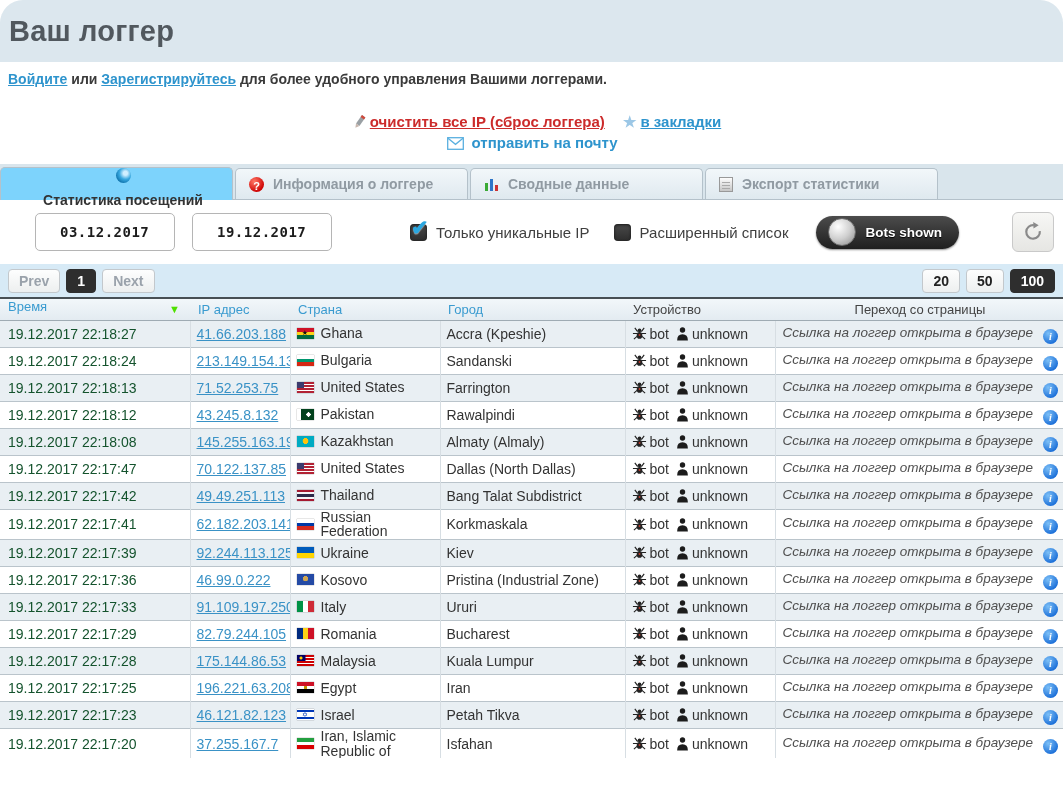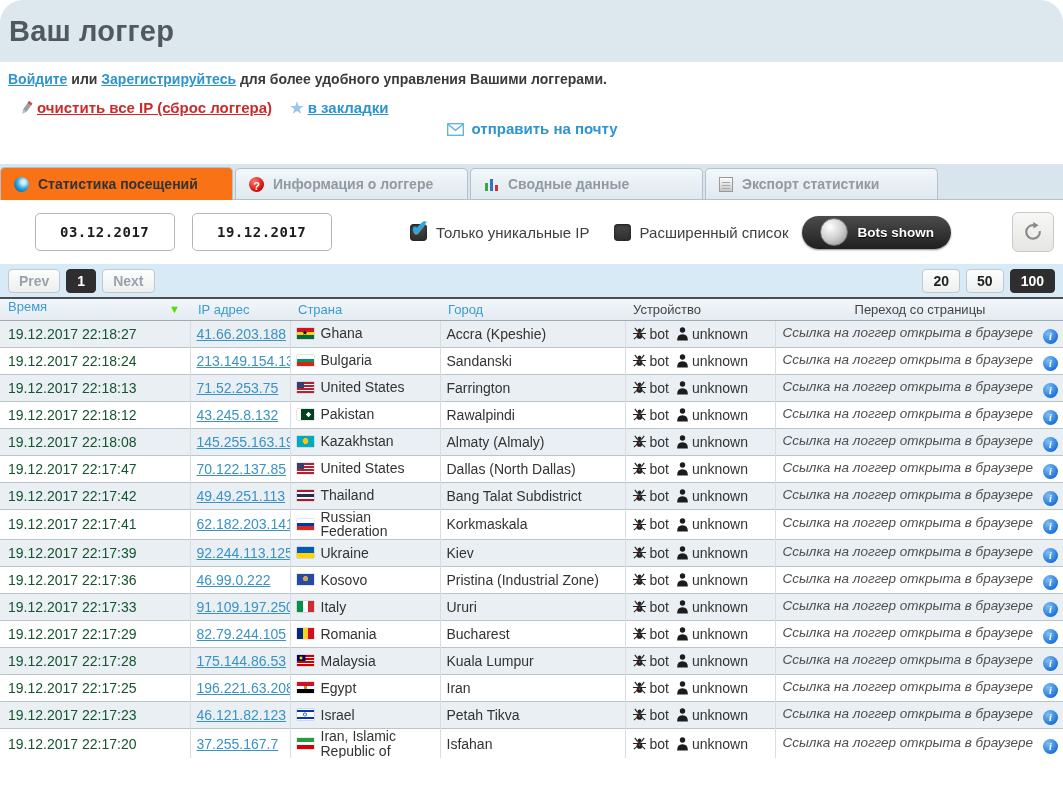--- a/index.html
+++ b/index.html
@@ -14,35 +14,35 @@
   
   .stats-bar { height:32px; background:#d2ecf9; text-align:center; line-height:32px;
     font-size:15px; font-weight:bold; color:#404b53; }
   .stats-bar span { margin:0 3px; }
 
   
   .white-zone { background:#fff; height:102px; padding:9px 6px 0 8px; }
   .auth-line { font-size:14px; font-weight:bold; color:#3a3a3a; }
   a.blue-link { color:#2e94cd; text-decoration:underline; cursor:pointer; }
   a.red-link { color:#cc2b2b; text-decoration:underline; cursor:pointer; }
-  .actions-line { text-align:left; margin-top:12px; font-size:15px; font-weight:bold; padding-right:3px; }
+  .actions-line { text-align:center; margin-top:26px; font-size:15px; font-weight:bold; padding-right:3px; }
   .actions-line .act { margin-left:14px; white-space:nowrap; }
   .mail-line { text-align:center; margin-top:3px; font-size:15px; font-weight:bold; }
   .mail-line a { text-decoration:none; }
   .icon-star { color:#9cc7e6; font-size:15px; margin-right:4px; }
   .icon-pen-svg, .icon-env-svg { vertical-align:-2px; margin-right:3px; }
 
   
   .tabs-strip { height:36px; background:#d9e5ec; display:flex; align-items:flex-end;
     border-bottom:1px solid #b4c1ca; padding-left:0; }
   .tab { width:233px; height:31px; margin-right:2px; border:1px solid #b4c1ca; border-bottom:none;
     border-radius:5px 5px 0 0; display:flex; align-items:center; gap:9px; padding-left:13px;
     font-size:14px; font-weight:bold; color:#909aa2;
     background:linear-gradient(#f2f7fa,#dfe9ef); cursor:pointer; }
-  .tab.active { background:#f97316; color:#333; height:33px; margin-bottom:-1px; z-index:2; }
+  .tab.active { background:#7dd3fc; color:#333; height:33px; margin-bottom:-1px; z-index:2;flex-direction:column; }
   .icon-sphere { width:15px; height:15px; border-radius:50%; flex:none;
     background:radial-gradient(circle at 63% 35%, #cfeeff 0 15%, #38a8e0 45%, #0b6fa8 78%, #085a8a); }
   .icon-question { width:15px; height:15px; border-radius:50%; flex:none; text-align:center;
     background:radial-gradient(circle at 35% 30%, #ff7766, #cc0000 75%); }
   .icon-question::after { content:"?"; color:#fff; font-size:11px; font-weight:bold; line-height:15px; }
   .icon-doc { width:14px; height:15px; flex:none; background:linear-gradient(#fdfdfd,#c6c6c6);
     border:1px solid #999; position:relative; }
   .icon-doc::after { content:""; position:absolute; left:2px; right:2px; top:4px; height:7px;
     background:repeating-linear-gradient(180deg,#aaa 0 1px,transparent 1px 3px); }
 
@@ -53,22 +53,22 @@
     font-family:"DejaVu Sans Mono", monospace; font-weight:bold; font-size:14px; color:#1c1c1c;
     padding-left:24px; letter-spacing:0.5px; background:#fff; }
   .date-input + .date-input { margin-left:17px; }
   .cb-group { display:flex; align-items:center; gap:9px; }
   .cb { width:17px; height:17px; border-radius:4px; flex:none; position:relative; cursor:pointer;
     background:linear-gradient(#4a4a4a,#2d2d2d); box-shadow:inset 0 1px 3px rgba(0,0,0,.7); }
   .cb.checked::after { content:"\2714"; position:absolute; left:1px; top:-8px; font-size:21px;
     font-weight:bold; color:#2aa7e0; text-shadow:0 1px 1px rgba(255,255,255,.5); }
   .cb-label { font-size:15px; color:#3f3f3f; }
   .g1 { margin-left:78px; } .g2 { margin-left:24px; }
-  .toggle { margin-left:14px; height:33px; border-radius:17px; display:flex; align-items:center;
-    gap:9px; padding:2px 17px 2px 18px; cursor:pointer;
+  .toggle { margin-left:28px; height:33px; border-radius:17px; display:flex; align-items:center;
+    gap:9px; padding:2px 17px 2px 12px; cursor:pointer;
     background:linear-gradient(#4c4c4c,#1f1f1f); box-shadow:0 1px 2px rgba(0,0,0,.45); }
   .toggle-knob { width:28px; height:28px; border-radius:50%; border:1px solid #6e6e6e; flex:none;
     background:radial-gradient(circle at 35% 30%, #ffffff, #cfcfcf 50%, #8f8f8f 95%); }
   .toggle-label { color:#fff; font-size:13.5px; font-weight:bold; text-shadow:0 1px 1px #000; }
   .refresh-btn { position:absolute; right:9px; top:12px; width:42px; height:40px;
     border:1px solid #c9c9c9; border-radius:6px; background:linear-gradient(#f7f7f5,#e6e6e3);
     display:flex; align-items:center; justify-content:center; cursor:pointer; }
 
   
   .pagination { height:35px; background:#d7eaf6; border-bottom:2px solid #474f54;

